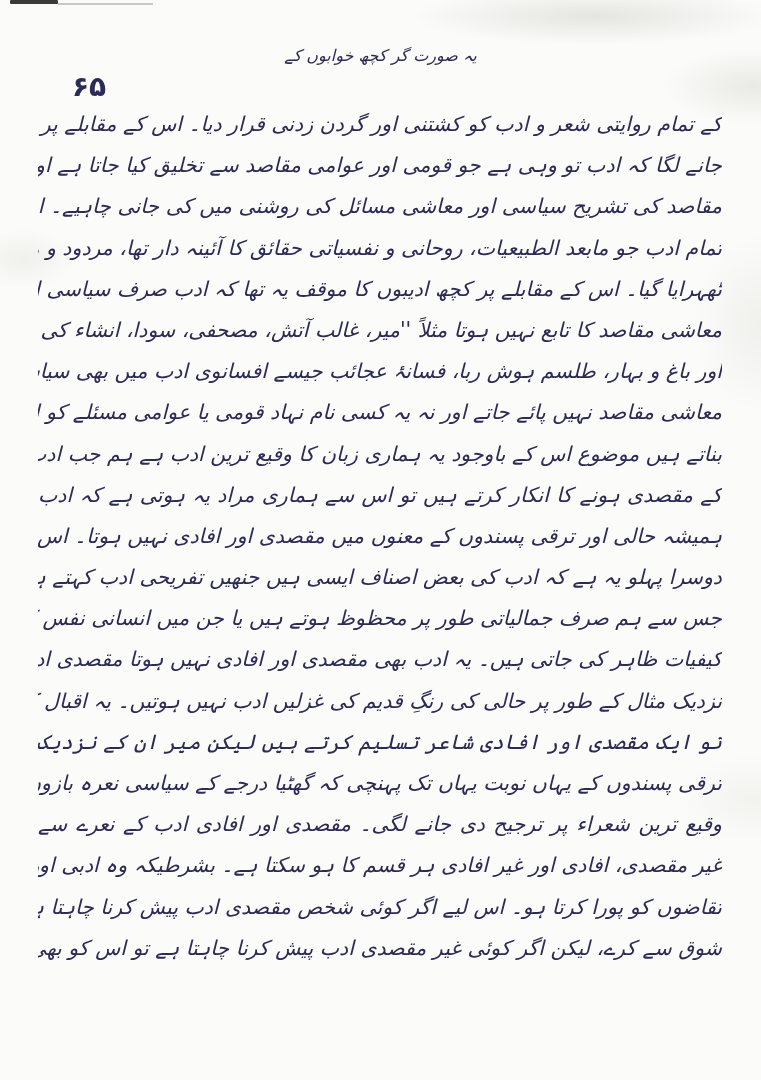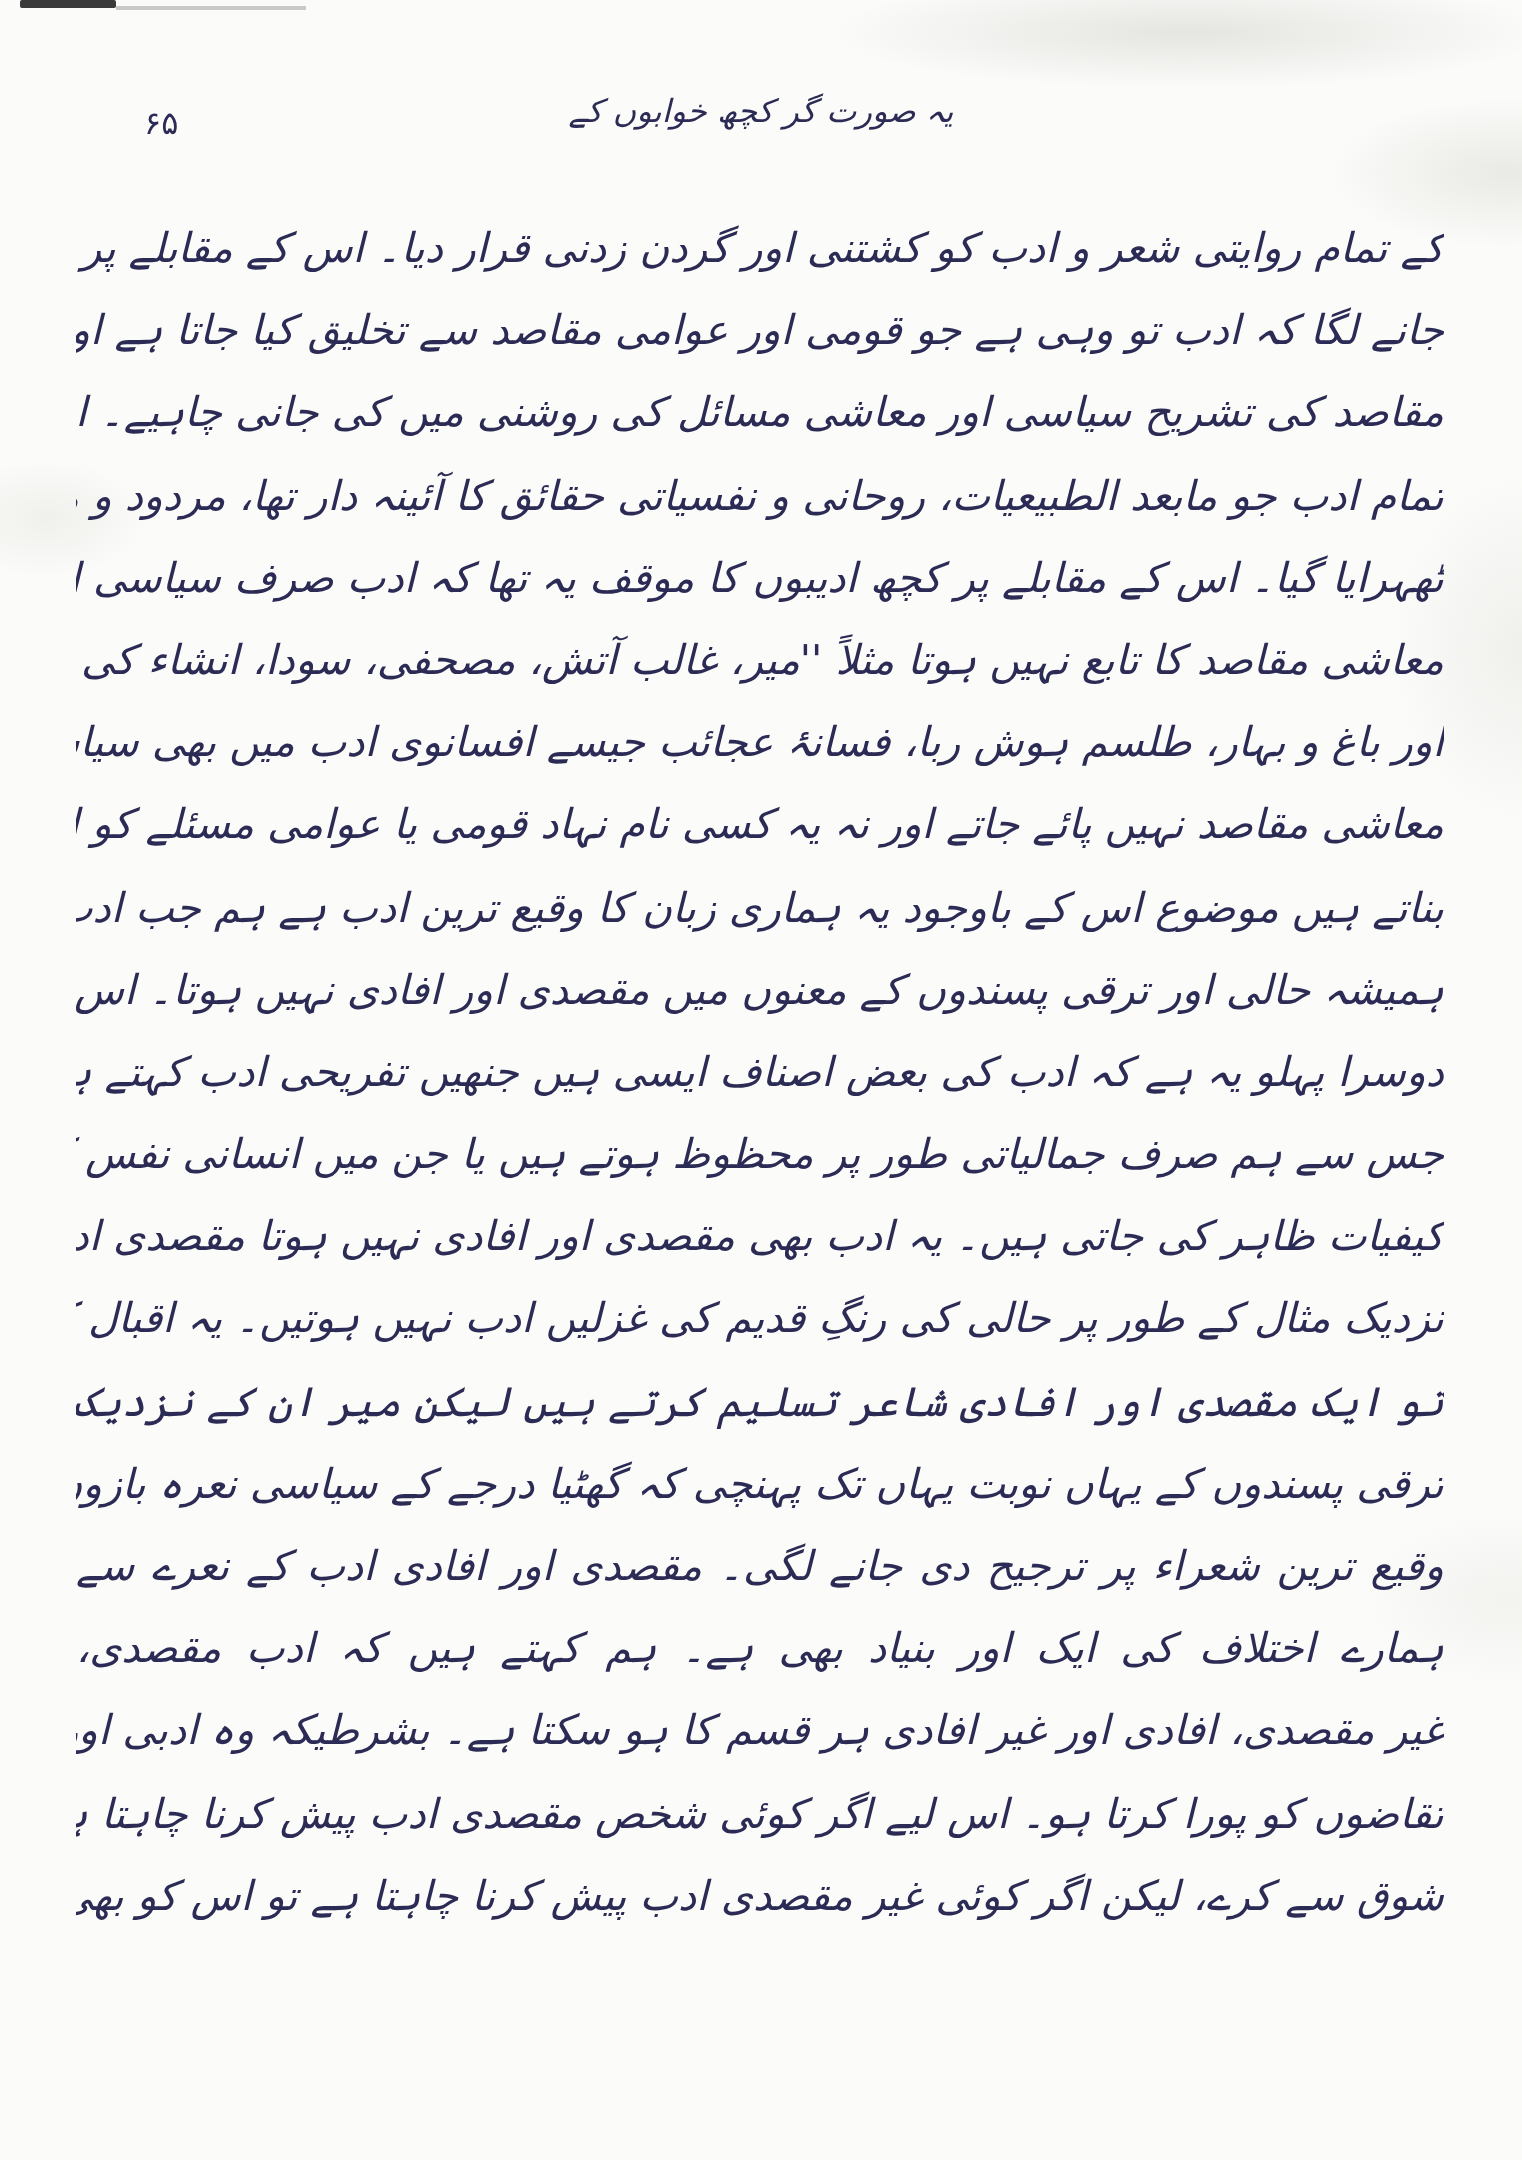--- a/index.html
+++ b/index.html
@@ -44,24 +44,25 @@
   .page-header {
     position: absolute;
     top: 46px;
     left: 0;
     right: 0;
     height: 34px;
   }
   .page-num {
     position: absolute;
     left: 72px;
-    top: 6px;
-    font-size: 16px;
+    top: 24px;
+    font-size: 28px;
     letter-spacing: 1px;
     color: #2b2b55;
+    font-weight: bold;
   }
   .book-title {
     position: absolute;
     left: 0;
     right: 0;
     text-align: center;
     font-size: 16px;
     font-style: italic;
     color: #2b2b55;
   }
@@ -99,26 +100,26 @@
   <div class="body-text" id="body-lines">
       <div class="text-line">کے تمام روایتی شعر و ادب کو کشتنی اور گردن زدنی قرار دیا۔ اس کے مقابلے پر یہ کہا</div>
       <div class="text-line">جانے لگا کہ ادب تو وہی ہے جو قومی اور عوامی مقاصد سے تخلیق کیا جاتا ہے اور ان</div>
       <div class="text-line">مقاصد کی تشریح سیاسی اور معاشی مسائل کی روشنی میں کی جانی چاہیے۔ اس طرح وہ</div>
       <div class="text-line">تمام ادب جو مابعد الطبیعیات، روحانی و نفسیاتی حقائق کا آئینہ دار تھا، مردود و مطعون</div>
       <div class="text-line">ٹھہرایا گیا۔ اس کے مقابلے پر کچھ ادیبوں کا موقف یہ تھا کہ ادب صرف سیاسی اور</div>
       <div class="text-line">معاشی مقاصد کا تابع نہیں ہوتا مثلاً ''میر، غالب آتش، مصحفی، سودا، انشاء کی شاعری</div>
       <div class="text-line">اور باغ و بہار، طلسم ہوش ربا، فسانۂ عجائب جیسے افسانوی ادب میں بھی سیاسی اور</div>
       <div class="text-line">معاشی مقاصد نہیں پائے جاتے اور نہ یہ کسی نام نہاد قومی یا عوامی مسئلے کو اپنا موضوع</div>
       <div class="text-line">بناتے ہیں موضوع اس کے باوجود یہ ہماری زبان کا وقیع ترین ادب ہے ہم جب ادب</div>
+      <div class="text-line">کے مقصدی ہونے کا انکار کرتے ہیں تو اس سے ہماری مراد یہ ہوتی ہے کہ ادب</div>
       <div class="text-line">ہمیشہ حالی اور ترقی پسندوں کے معنوں میں مقصدی اور افادی نہیں ہوتا۔ اس بات کا</div>
       <div class="text-line">دوسرا پہلو یہ ہے کہ ادب کی بعض اصناف ایسی ہیں جنھیں تفریحی ادب کہتے ہیں یا</div>
       <div class="text-line">جس سے ہم صرف جمالیاتی طور پر محظوظ ہوتے ہیں یا جن میں انسانی نفس کی</div>
       <div class="text-line">کیفیات ظاہر کی جاتی ہیں۔ یہ ادب بھی مقصدی اور افادی نہیں ہوتا مقصدی ادب</div>
       <div class="text-line">نزدیک مثال کے طور پر حالی کی رنگِ قدیم کی غزلیں ادب نہیں ہوتیں۔ یہ اقبال کو</div>
       <div class="text-line">تو ایک مقصدی اور افادی شاعر تسلیم کرتے ہیں لیکن میر ان کے نزدیک بیکار ہیں ۔</div>
       <div class="text-line">ترقی پسندوں کے یہاں نوبت یہاں تک پہنچی کہ گھٹیا درجے کے سیاسی نعرہ بازوں کو</div>
       <div class="text-line">وقیع ترین شعراء پر ترجیح دی جانے لگی۔ مقصدی اور افادی ادب کے نعرے سے</div>
-      <div class="text-line">ہمارے اختلاف کی ایک اور بنیاد بھی ہے۔ ہم کہتے ہیں کہ ادب مقصدی،</div>
       <div class="text-line">غیر مقصدی، افادی اور غیر افادی ہر قسم کا ہو سکتا ہے۔ بشرطیکہ وہ ادبی اور جمالیاتی</div>
       <div class="text-line">تقاضوں کو پورا کرتا ہو۔ اس لیے اگر کوئی شخص مقصدی ادب پیش کرنا چاہتا ہے تو</div>
       <div class="text-line">شوق سے کرے، لیکن اگر کوئی غیر مقصدی ادب پیش کرنا چاہتا ہے تو اس کو بھی حق</div>
     </div>
 </div>
 
 </body></html>

